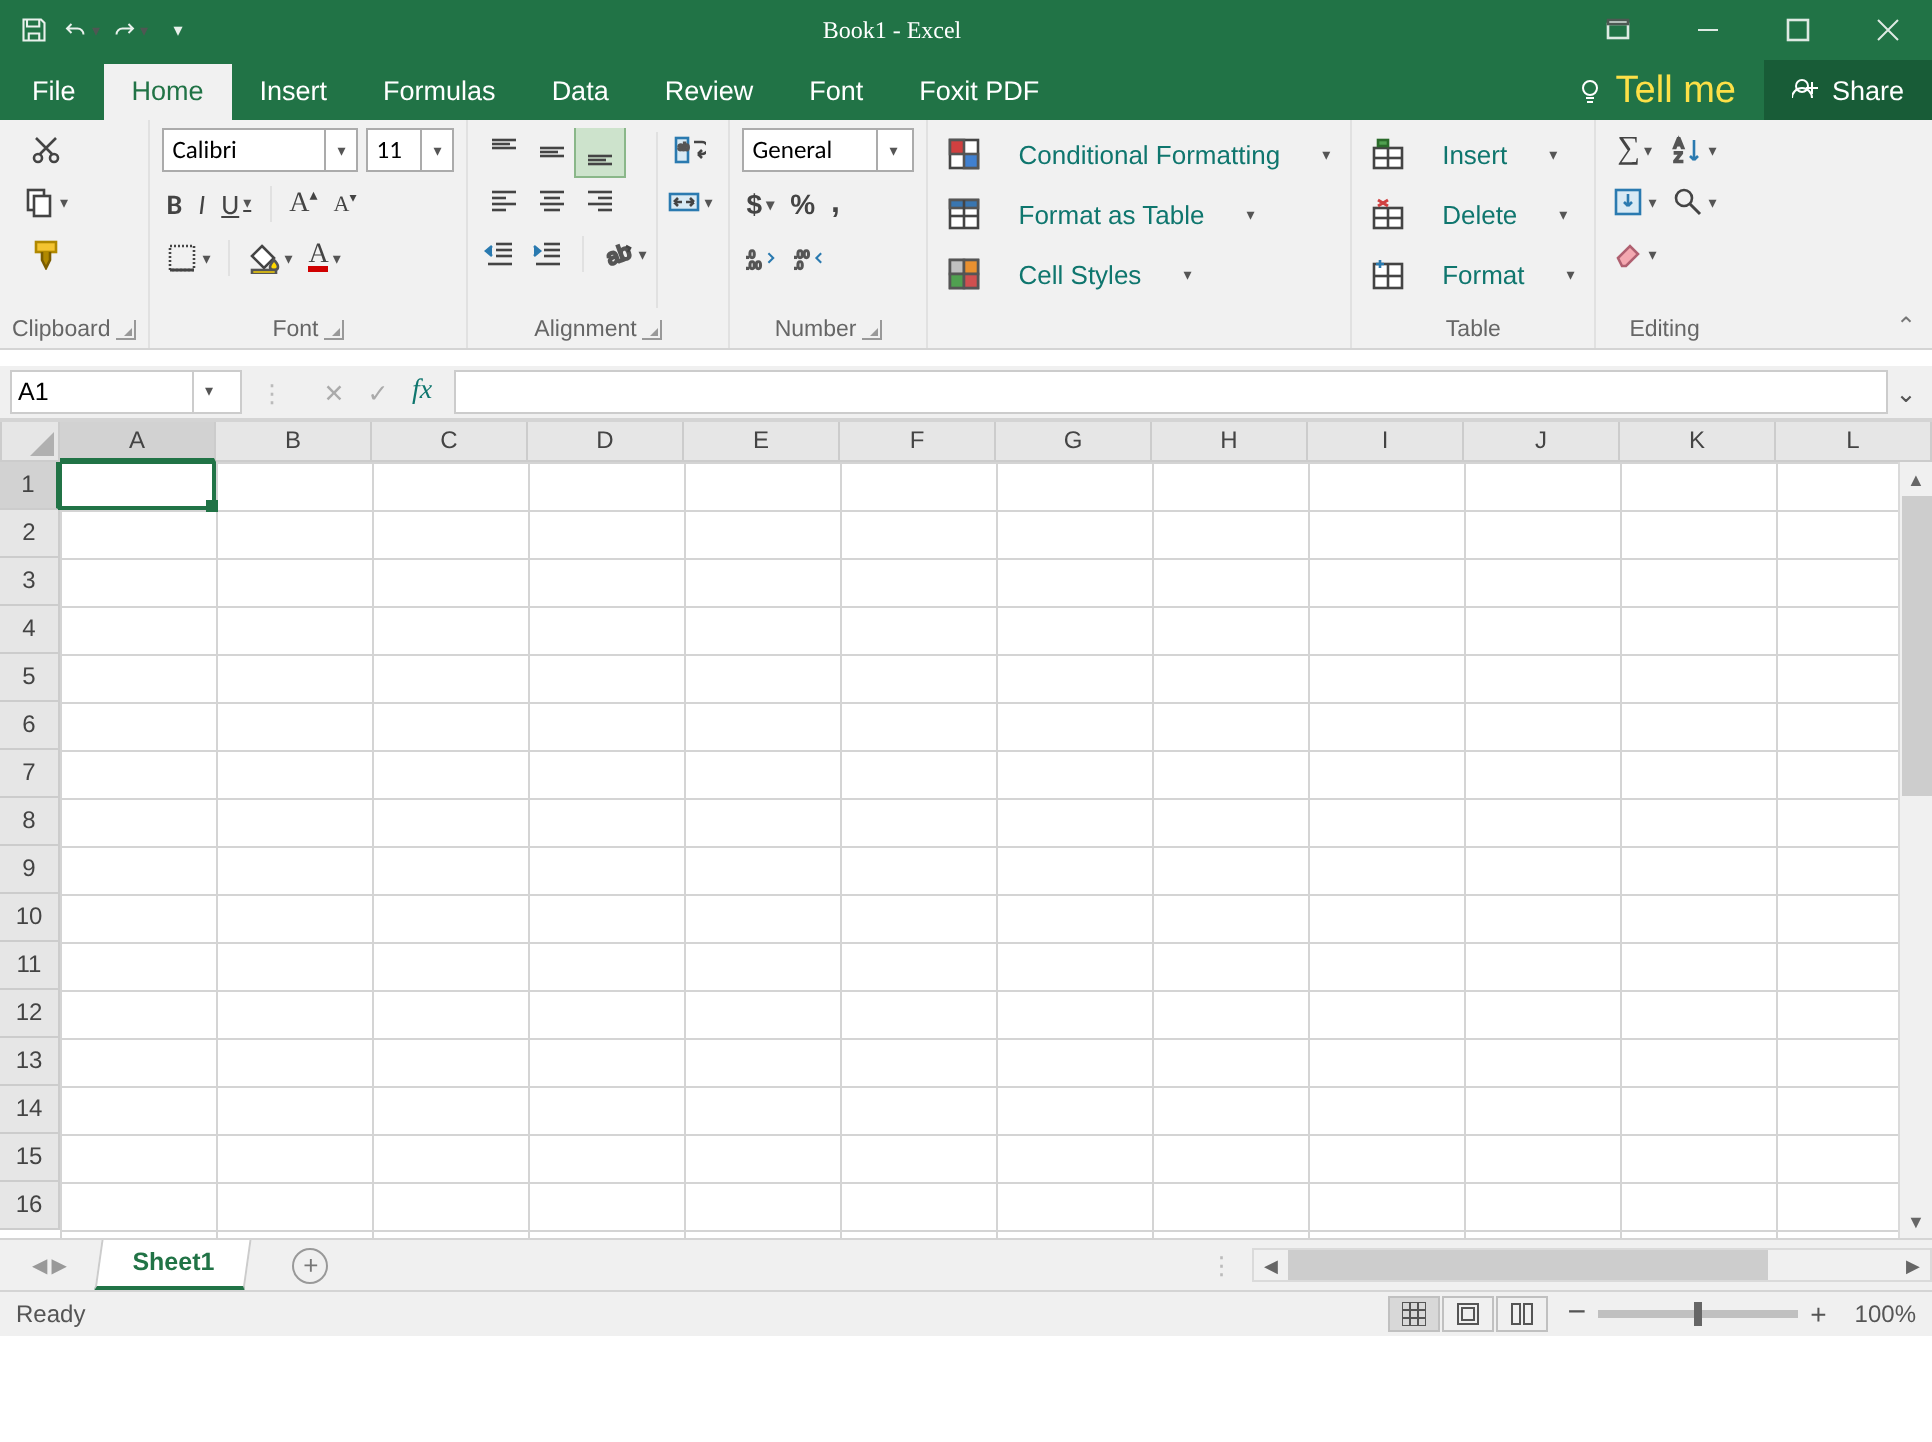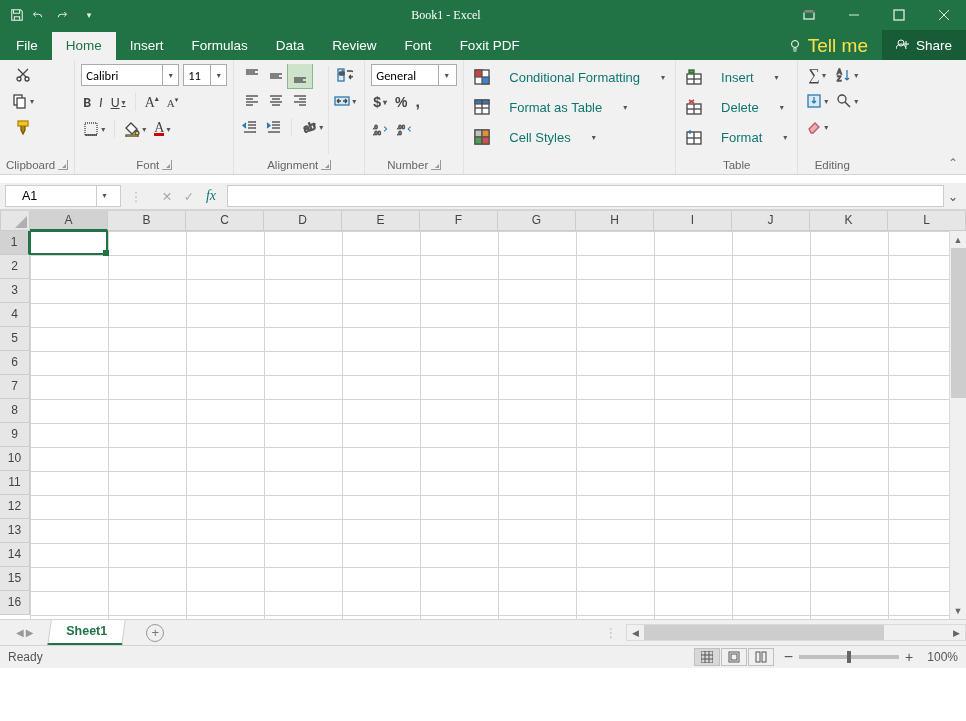--- a/index.html
+++ b/index.html
@@ -55,21 +55,21 @@
     .algrid .btn { width: 24px; height: 24px; }
 
     .ribbon .sep { width: 1px; background: #e1e1e1; margin: 2px 3px; align-self: stretch; }
 
     .cellbtn { height: 26px; display: flex; align-items: center; gap: 19px; padding: 0 4px; font-size: 13px; color: #0f766e; }
     .cellbtn svg { width: 16px; height: 16px; }
 
     
     .fbar { height: 27px; background: #f0f0f0; border-bottom: 1px solid #d4d4d4; display: flex; align-items: stretch; font-size: 12.5px; margin-top: 8px;}
     .fbar .namebox { width: 116px; border: 1px solid #ccc; background: #fff; display: flex; align-items: center; margin: 2px 0 2px 5px; }
-    .fbar .namebox input { border: none; outline: none; width: 90px; padding: 0 16px; font-size: 12.5px; }
+    .fbar .namebox input { border: none; outline: none; width: 90px; padding: 0 3px; font-size: 12.5px; }
     .fbar .namebox .dd { width: 16px; text-align: center; font-size: 8px; color: #555; border-left: 1px solid #ccc; line-height: 20px; }
     .fbar .grip { width: 30px; display:flex; align-items:center; justify-content:center; color:#bbb; }
     .fbar .fxbtns { display: flex; align-items: center; gap: 2px; padding: 0 6px; color: #aaa; }
     .fbar .fxbtns span { width: 20px; text-align: center; }
     .fbar .fx { font-style: italic; color: #0f766e; font-family: "Times New Roman", serif; font-size: 14px; }
     .fbar .fin { flex: 1; border: 1px solid #ccc; background: #fff; margin: 2px 22px 2px 0; }
     .fbar .exp { position: absolute; right: 4px; width: 18px; display:flex; align-items:center; justify-content:center; color:#555; }
 
     
     .sheet { position: relative; height: 409px; background: #fff; display: flex; flex-direction: column; border-top: 1px solid #d4d4d4;}

